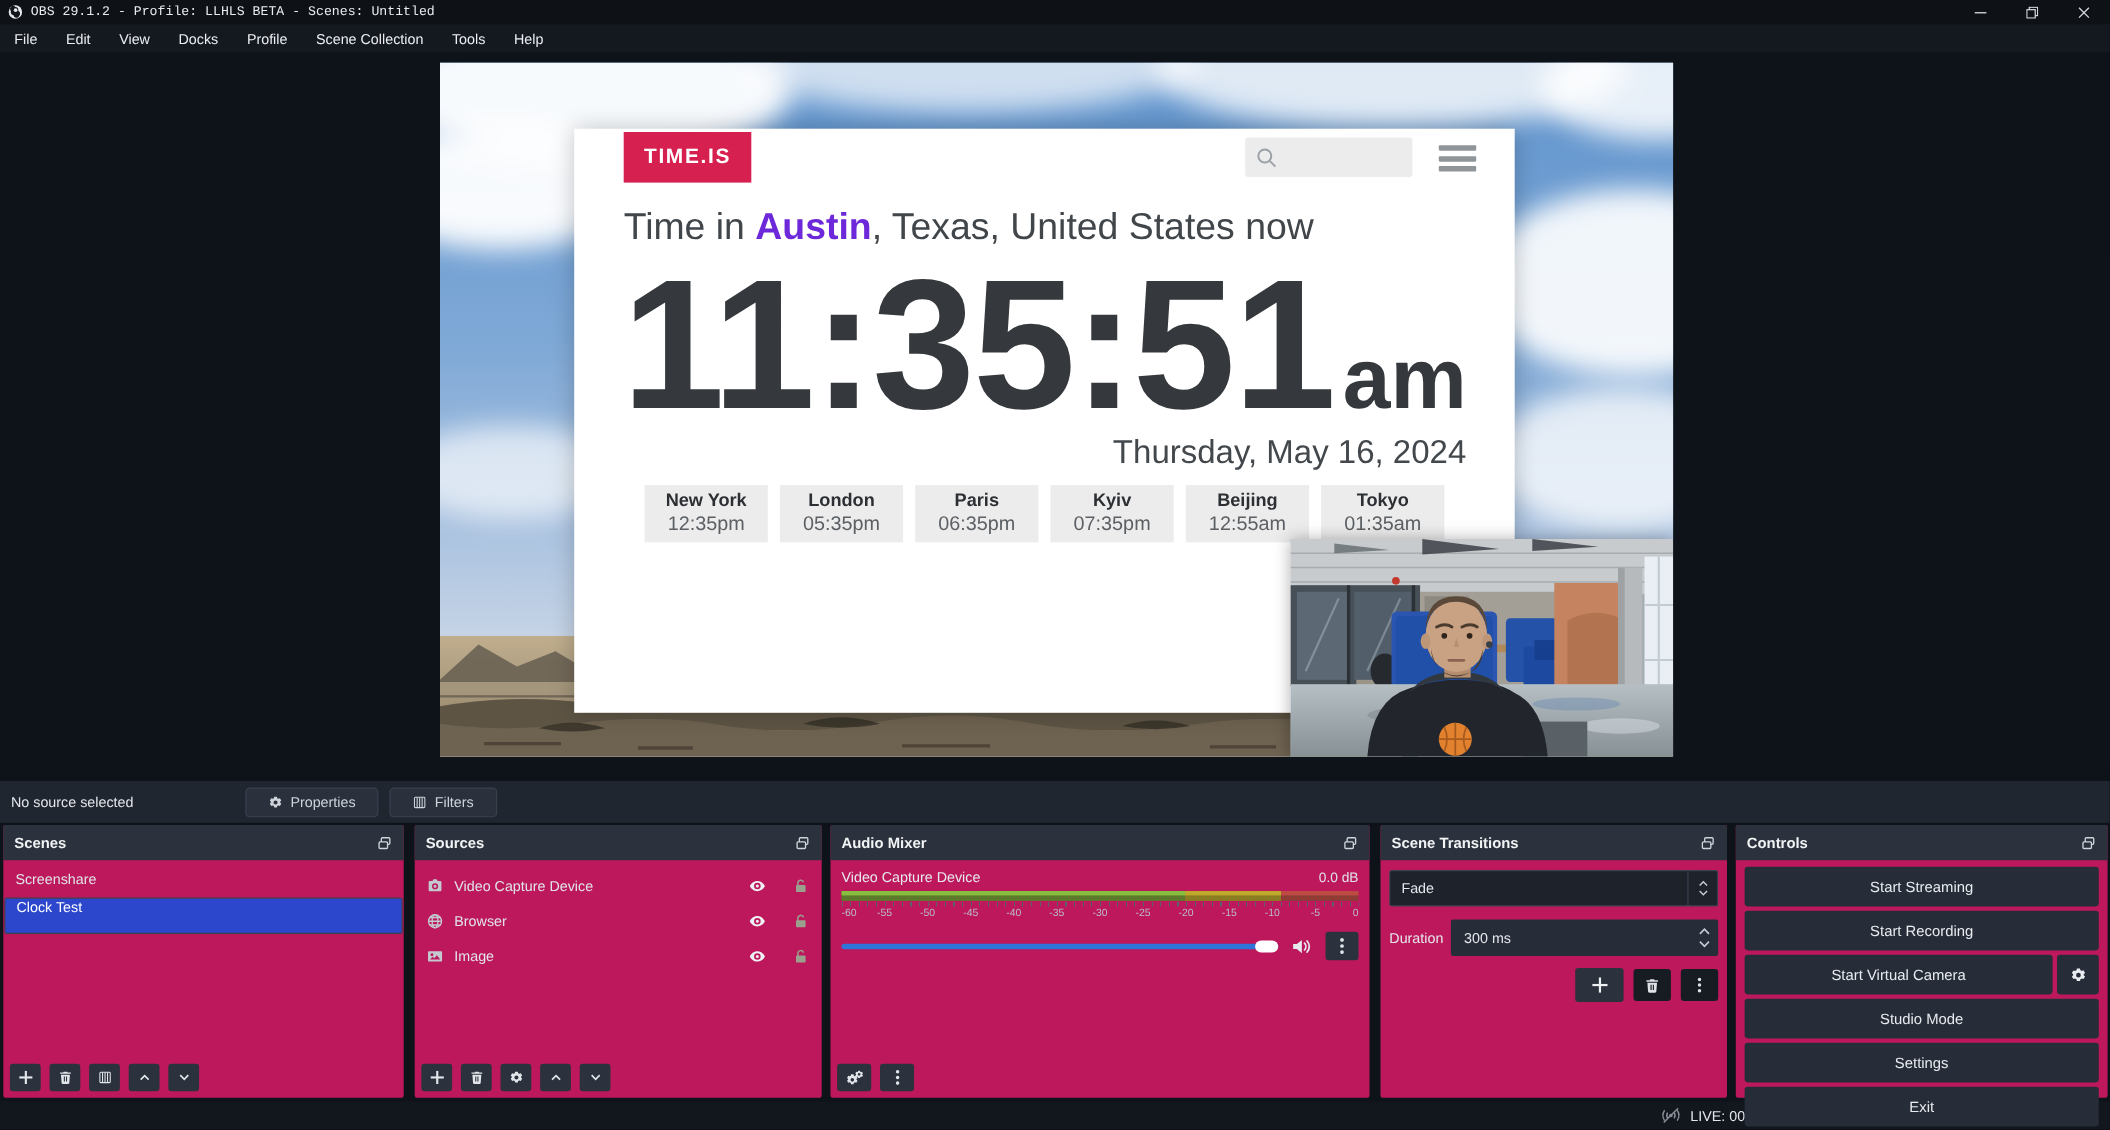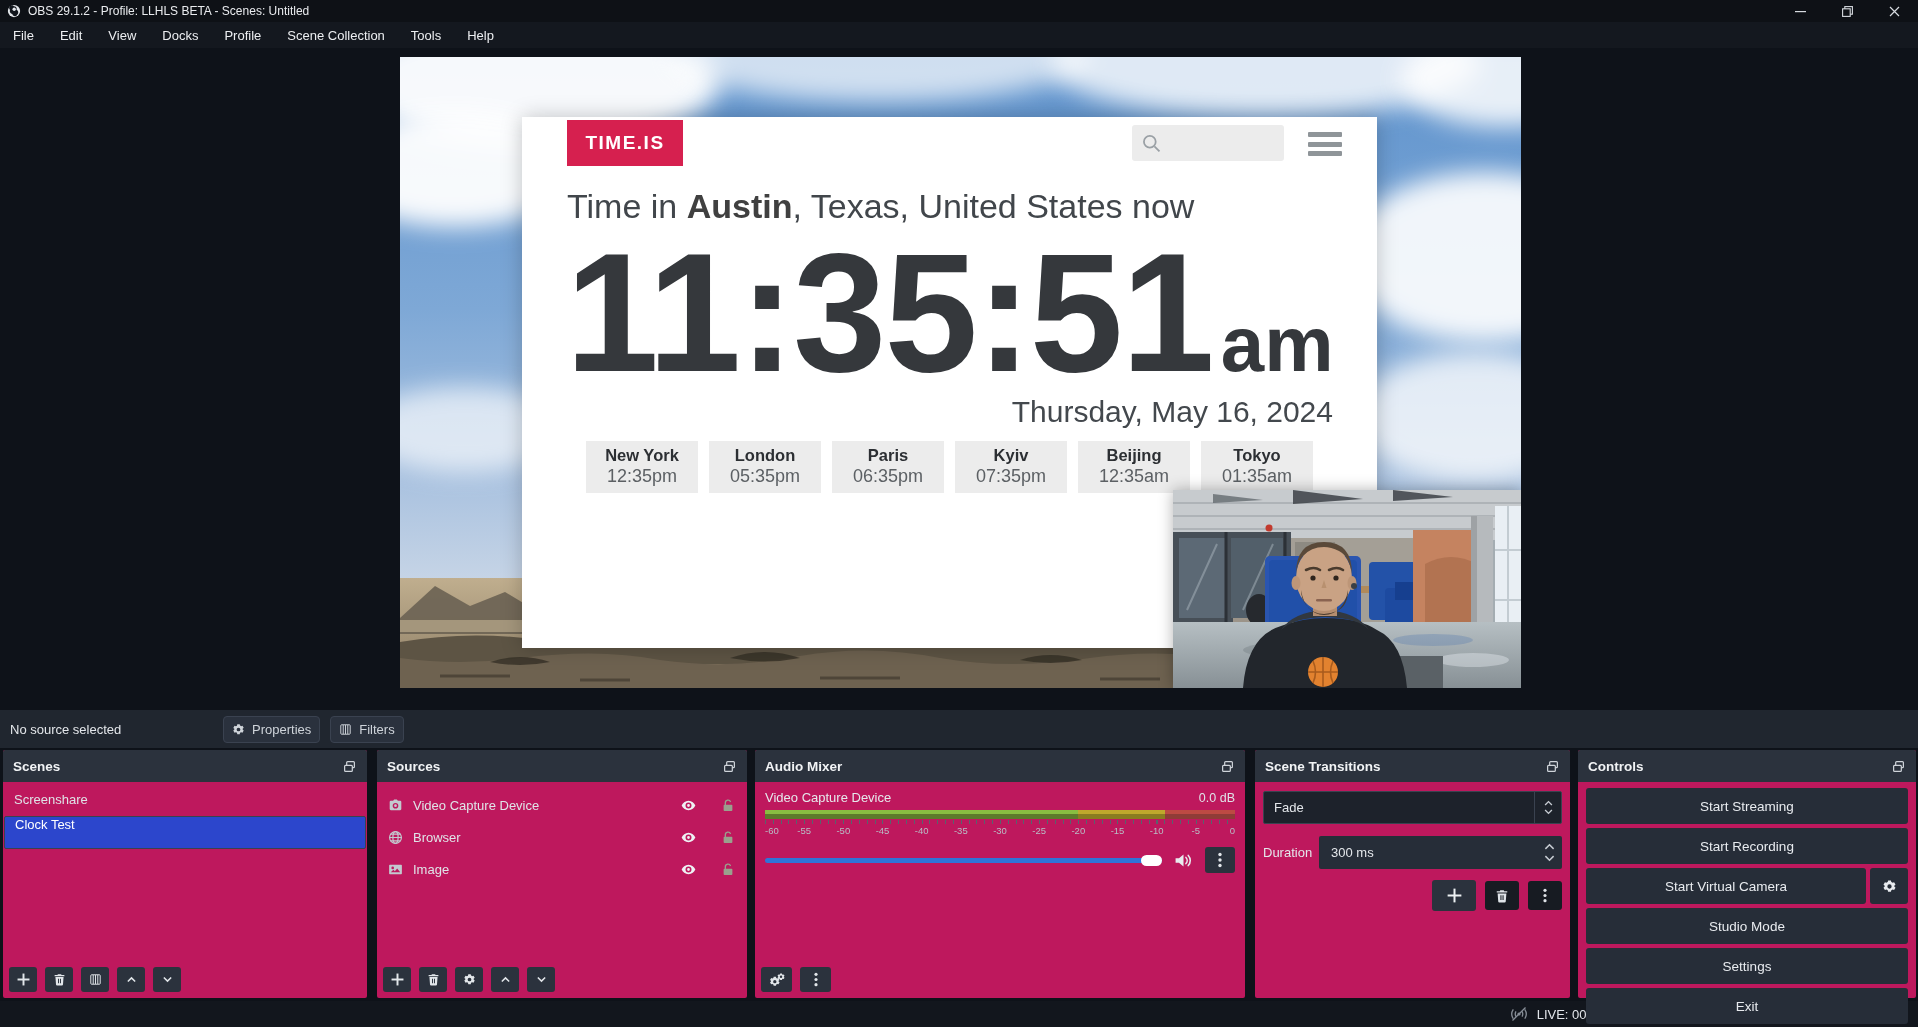--- a/index.html
+++ b/index.html
@@ -2,21 +2,21 @@
 <html><head>
 <meta charset="utf-8">
 <style>
   * { margin:0; padding:0; box-sizing:border-box; }
   html,body { width:1918px; height:1027px; overflow:hidden; background:#0e1219;
               font-family:"Liberation Sans", sans-serif; }
   svg { display:block; }
 
   
   .titlebar { height:22px; background:#0e1116; display:flex; align-items:center; padding-left:7px; gap:7px; }
-  .title-text { font-size:12px; color:#e9ebee; }
+  .title-text { font-size:12px; color:#e9ebee;font-family:Liberation Mono, monospace; }
   .win-controls { margin-left:auto; display:flex; height:100%; }
   .win-btn { width:47px; height:100%; display:flex; align-items:center; justify-content:center; color:#d7dbe0; }
 
   
   .menubar { height:26px; background:#14181f; display:flex; align-items:center; }
   .menu-item { padding:0 13px; font-size:13px; color:#eceef1; height:100%; display:flex; align-items:center; }
 
   
   .main { position:relative; height:662px; background:#0e1219; }
   .canvas { position:absolute; left:400px; top:9px; width:1121px; height:631px; overflow:hidden;
@@ -28,41 +28,41 @@
   .page { position:absolute; left:122px; top:60px; width:855px; height:531px; background:#ffffff;
           box-shadow:0 0 20px rgba(0,0,0,.22); }
   .ti-logo { position:absolute; left:45px; top:3px; width:116px; height:46px; background:#d6204f;
              display:flex; align-items:center; justify-content:center; color:#fff; font-weight:700;
              font-size:19px; letter-spacing:1.5px; }
   .ti-search { position:absolute; left:610px; top:8px; width:152px; height:36px; background:#ececec;
                border-radius:3px; display:flex; align-items:center; padding-left:9px; }
   .ti-burger { position:absolute; left:786px; top:15px; width:34px; }
   .ti-burger div { height:5px; background:#8f9599; margin-bottom:4.5px; border-radius:1px; }
   .ti-heading { margin:70px 0 0 45px; font-size:34px; color:#41464b; }
-  .ti-heading b { color:#404040; font-weight:800;margin-top:28px; }
+  .ti-heading b { color:#6d28d9; font-weight:800;margin-top:28px; }
   .ti-clock { text-align:center; line-height:.92; margin-top:10px; color:#35383c; font-weight:700;
               font-size:168px; letter-spacing:-2px; white-space:nowrap; }
   .ti-clock .ampm { font-size:78px; letter-spacing:0; margin-left:8px; }
   .ti-date { text-align:right; padding-right:44px; font-size:30px; color:#43484d; margin-top:4px; }
   .ti-sun { text-align:right; padding-right:44px; font-size:17px; color:#55595d; margin-top:3px; }
   .ti-sun a { color:#55595d; text-decoration:underline; text-decoration-color:#b9bdc1; }
   .ti-cities { display:flex; justify-content:center; gap:11px; margin-top:12px; }
   .city { width:112px; height:52px; background:#ececec; display:flex; flex-direction:column;
           align-items:center; justify-content:center; }
   .city .cname { font-size:16.5px; font-weight:700; color:#2c2f33; }
   .city .ctime { font-size:18px; color:#5c6064; margin-top:1px; }
 
   .webcam { position:absolute; left:773px; top:433px; width:348px; height:198px; overflow:hidden;
             box-shadow:0 0 14px rgba(0,0,0,.3); }
 
   
   .srcbar { height:38px; background:#20262f; display:flex; align-items:center; padding-left:10px; }
   .srcbar-status { font-size:13px; color:#e3e6ea; min-width:213px; }
   .srcbar-btn { height:27px; background:#2a313d; border:1px solid #3a4250; border-radius:4px;
-                display:flex; align-items:center; gap:7px; padding:0 8px; font-size:13px; color:#cfd4da; }
+                display:flex; align-items:center; gap:7px; padding:0 20px; font-size:13px; color:#cfd4da; }
   .srcbar-btn + .srcbar-btn { margin-left:10px; }
 
   
   .docks { position:relative; height:253px; }
   .panel { position:absolute; top:2px; bottom:3px; background:#be185d; border-radius:2px; }
   .panel-h { height:32px; background:#2b323d; border-radius:2px 2px 0 0; display:flex; align-items:center;
              padding:0 10px; font-size:13.5px; font-weight:700; color:#f1f3f5; }
   .panel-h .dockic { margin-left:auto; color:#cfd4da; }
   .p-scenes { left:3px; width:364px; }
   .p-sources { left:377px; width:370px; }
@@ -250,21 +250,21 @@
         <div class="city">
           <span class="cname">Paris</span>
           <span class="ctime">06:35pm</span>
         </div>
         <div class="city">
           <span class="cname">Kyiv</span>
           <span class="ctime">07:35pm</span>
         </div>
         <div class="city">
           <span class="cname">Beijing</span>
-          <span class="ctime">12:35am</span>
+          <span class="ctime">12:55am</span>
         </div>
         <div class="city">
           <span class="cname">Tokyo</span>
           <span class="ctime">01:35am</span>
         </div>
       </div>
     </div>
 
     <div class="webcam">
       <svg width="348" height="198" viewBox="0 0 348 198">

